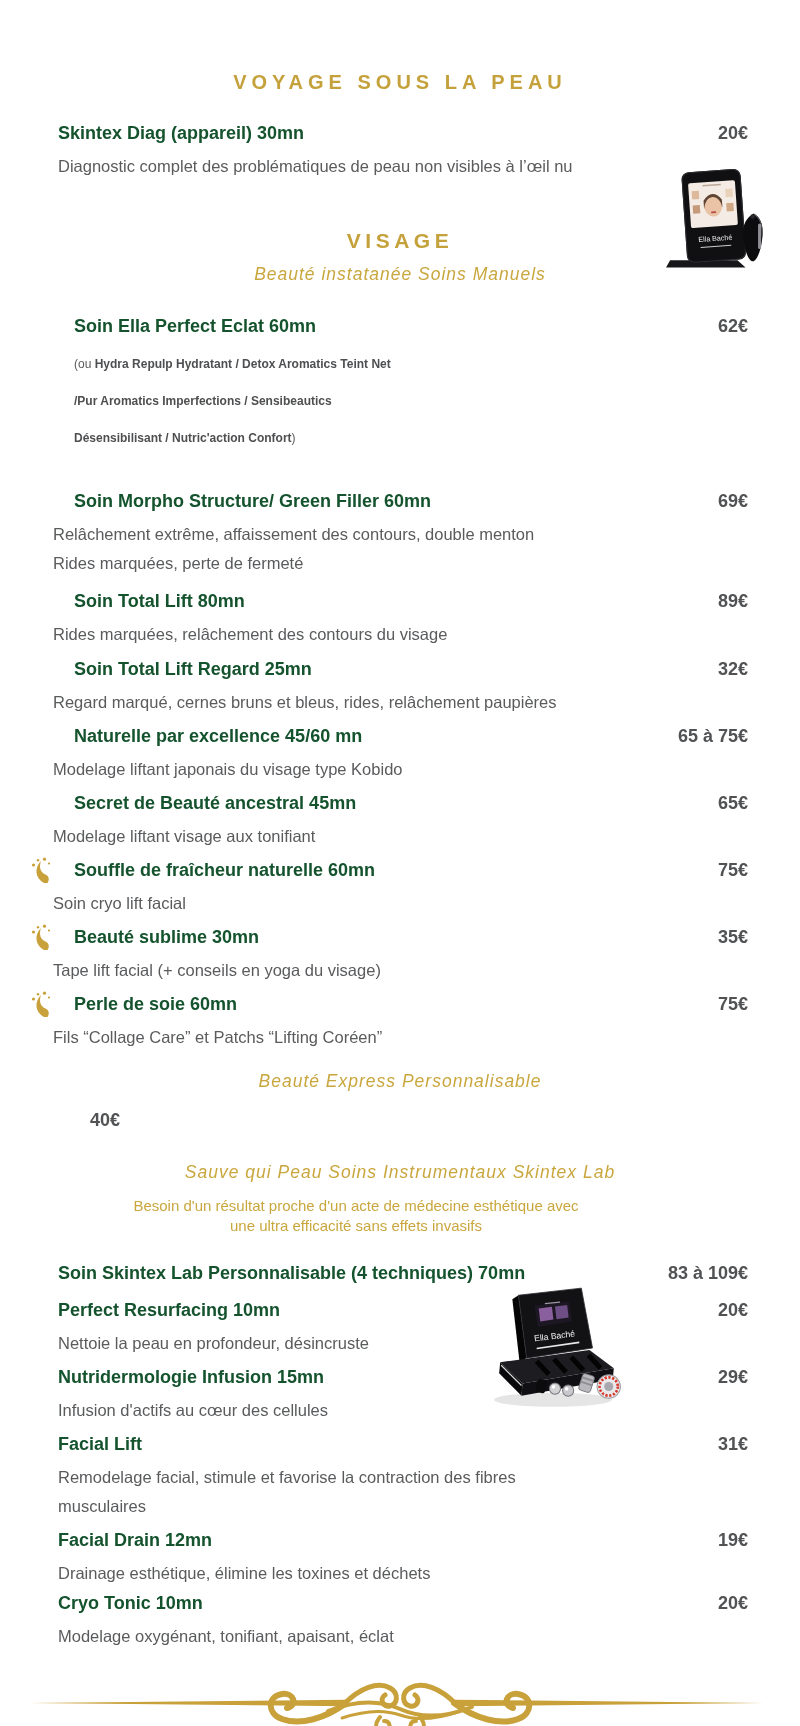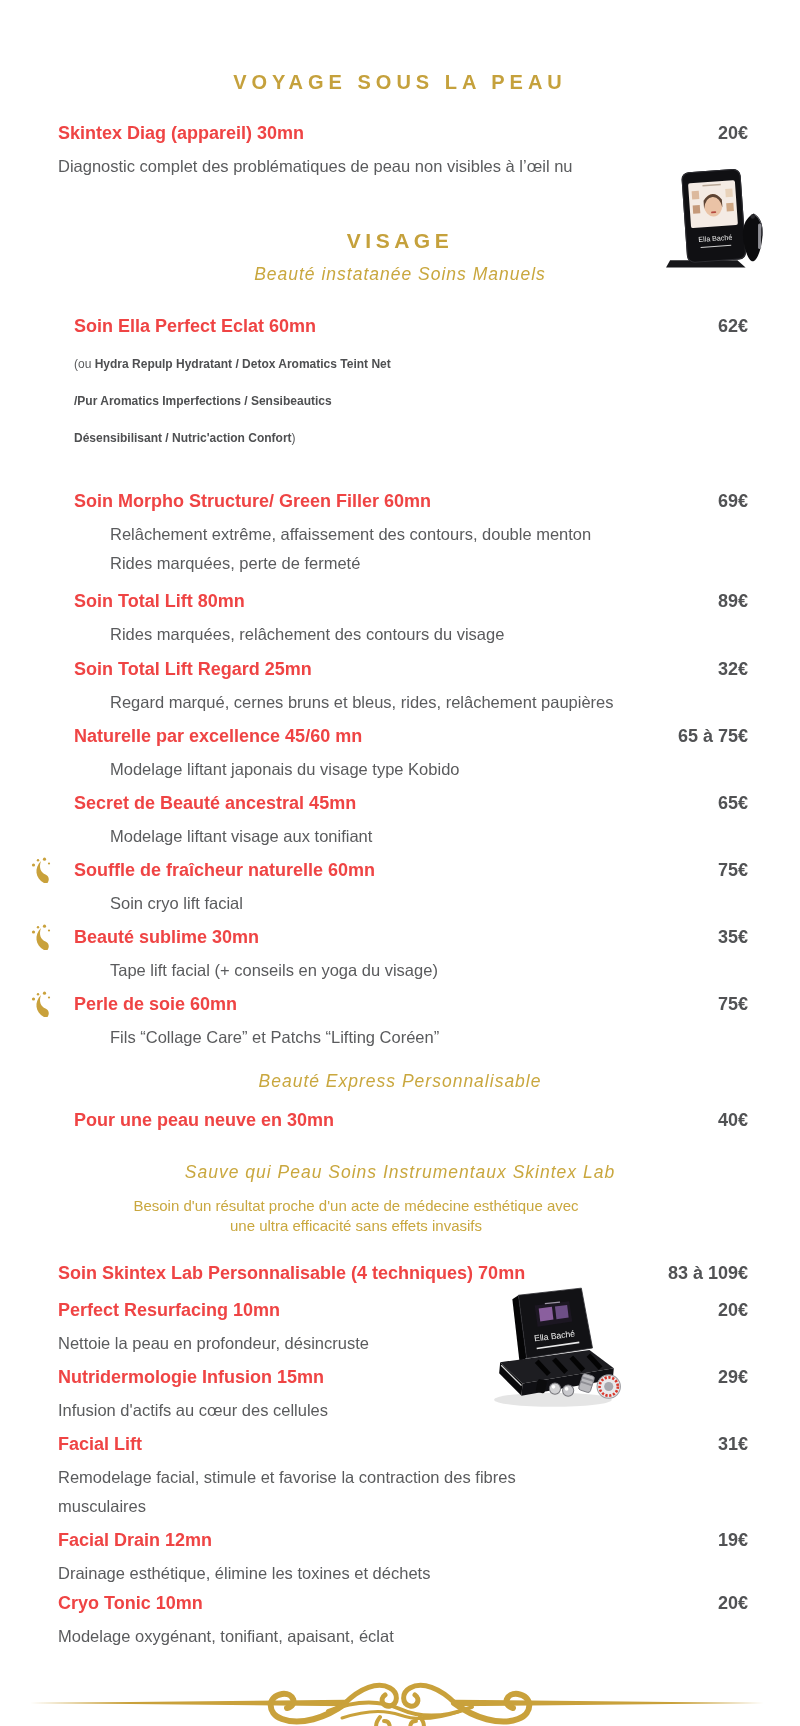--- a/index.html
+++ b/index.html
@@ -26,27 +26,27 @@
     margin-top:13px;width:712px;text-align:center;font-size:15px;
     color:#C9A73E;line-height:20px;
   }
   
   .item{position:relative;margin-top:4px;}
   .row{
     display:flex;align-items:baseline;justify-content:space-between;
     padding:0 52px 0 58px;line-height:30px;
   }
   .indent .row{padding-left:74px;align-items:center;}
-  .ititle{font-size:18px;font-weight:700;color:#ef4444;}
+  .ititle{font-size:18px;font-weight:700;color:#14532d;}
   .price{font-size:18px;font-weight:700;color:#515254;white-space:nowrap;margin-left:16px;}
   .desc{
     padding:0 52px 0 58px;margin-top:4px;font-size:16.5px;color:#5A5B5D;
     line-height:29px;
   }
-  .indent .desc{padding-left:110px;}
+  .indent .desc{padding-left:53px;}
   .desc + .desc{margin-top:0;}
   .alt-block{
     padding:0 52px 0 74px;margin-top:5px;font-size:12px;font-weight:700;
     color:#4E4F51;line-height:37px;
   }
   .alt-light{font-weight:400;color:#5A5B5D;}
   
   #item-diag{margin-top:24px;}
   #item-ella{margin-top:26px;}
   #item-morpho{margin-top:29px;}
@@ -212,21 +212,20 @@
       <span class="ititle">Perle de soie 60mn</span>
       <span class="price">75€</span>
     </div>
     <div class="desc">Fils “Collage Care” et Patchs “Lifting Coréen”</div>
   </div>
 
   <div class="sub-heading express">Beauté Express Personnalisable</div>
 
   <div class="item indent" id="item-express">
     <div class="row">
-      <span class="ititle">Pour une peau neuve en 30mn</span>
       <span class="price">40€</span>
     </div>
   </div>
 
   <div class="sub-heading instrumental">Sauve qui Peau Soins Instrumentaux Skintex Lab</div>
   <div class="gold-note">
     <span>Besoin d'un résultat proche d'un acte de médecine esthétique avec</span><br>
     <span>une ultra efficacité sans effets invasifs</span>
   </div>
 

